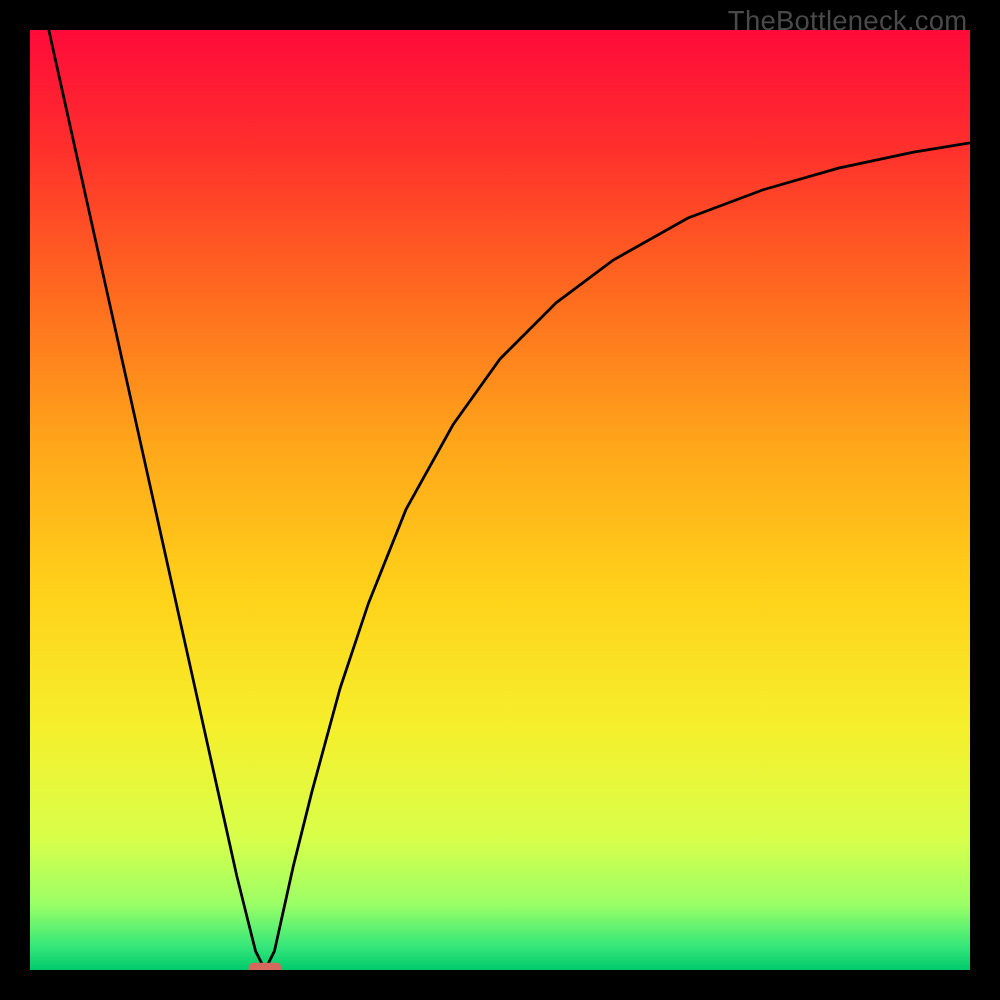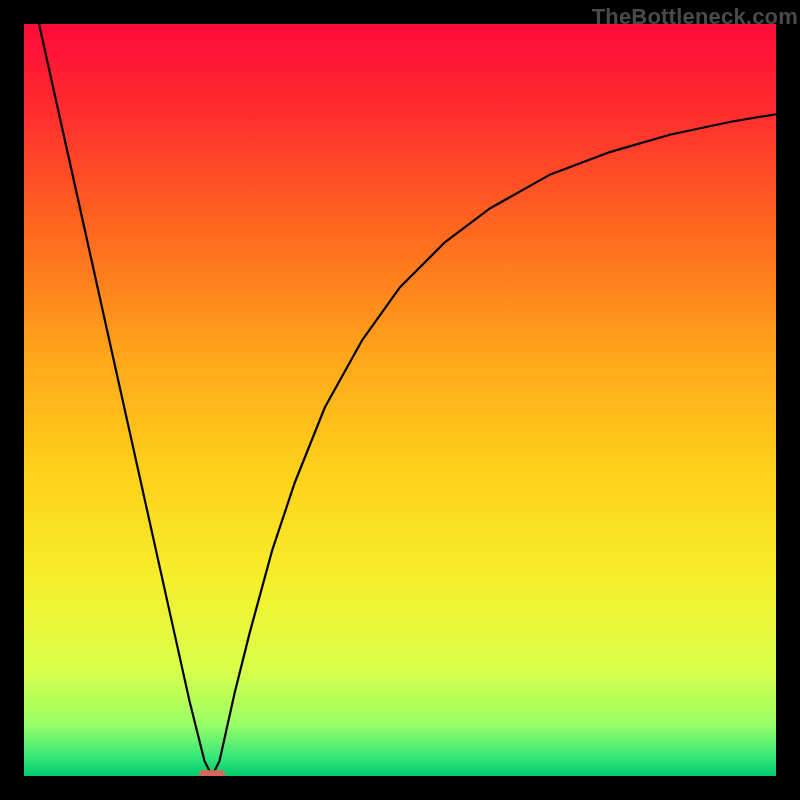--- a/index.html
+++ b/index.html
@@ -22,24 +22,24 @@
   .plot {
     position: absolute;
     left: 0;
     top: 0;
     width: 752px;
     height: 752px;
   }
   .watermark {
     position: absolute;
     top: 4px;
-    right: 2px;
+    right: 26px;
     color: #4a4a4a;
     font-size: 22px;
-    font-weight: 700;
+    font-weight: 400;
     letter-spacing: 0.2px;
     z-index: 5;
   }
   svg { display: block; }
 </style>
 </head>
 <body>
 
 <div class="watermark">TheBottleneck.com</div>
 

